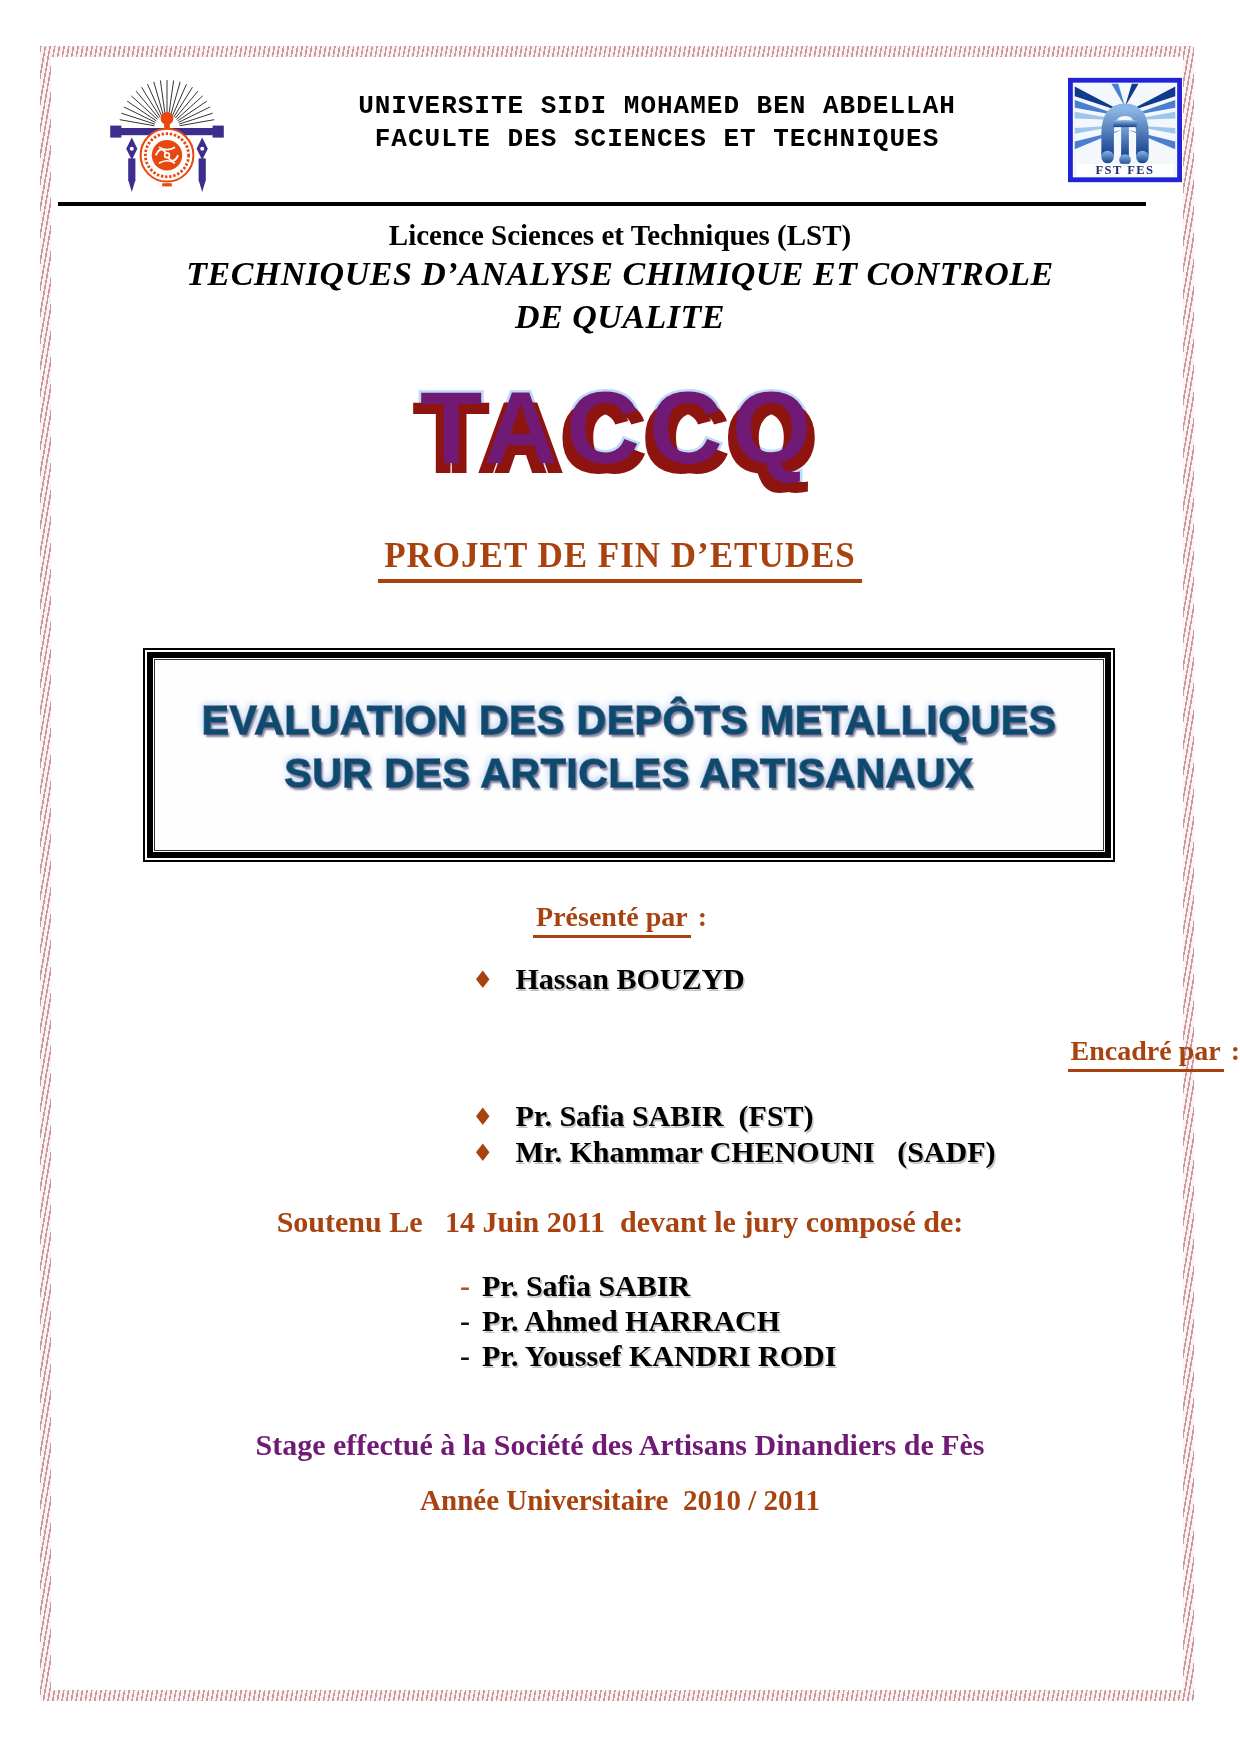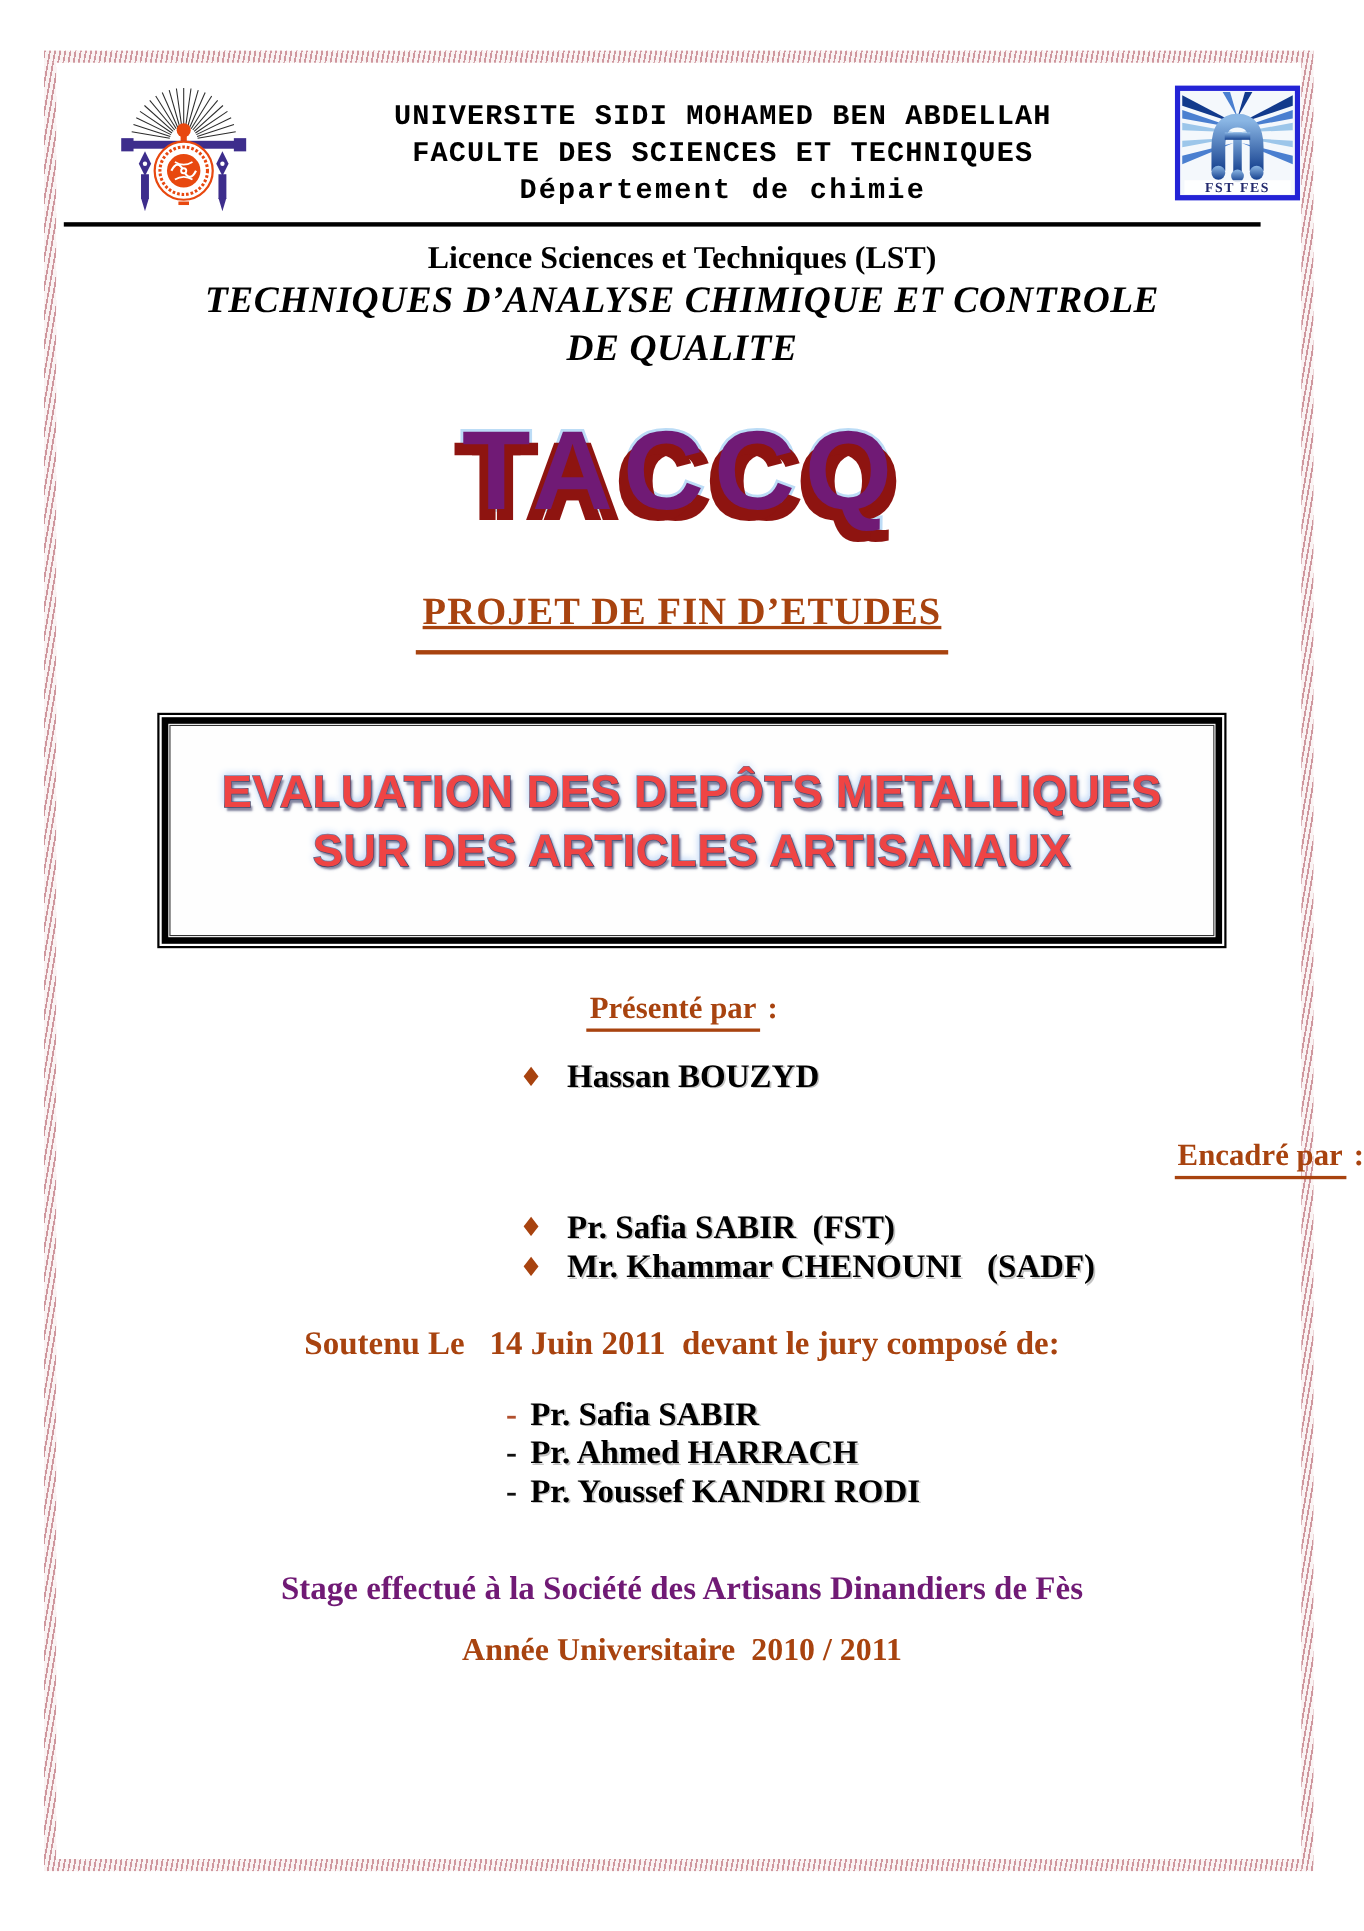--- a/index.html
+++ b/index.html
@@ -24,30 +24,30 @@
   .degree{top:219px;font-size:29px;font-weight:bold;}
   .spec1{top:255px;font-size:34px;font-weight:bold;font-style:italic;letter-spacing:.5px;}
   .spec2{top:298px;font-size:34px;font-weight:bold;font-style:italic;letter-spacing:.5px;}
   
   .taccq{top:370px;font-family:"Liberation Sans","DejaVu Sans",sans-serif;font-weight:900;
          font-size:102px;letter-spacing:9px;color:#701a75;
          -webkit-text-stroke:5px #bcdcf6;paint-order:stroke fill;
          text-shadow:-8px 10px 0 #8e1410,8px 10px 0 #8e1410;}
   
   .projet{top:536px;font-size:35px;font-weight:bold;color:#a8430f;letter-spacing:1px;}
-  .uline{display:inline-block;border-bottom:4px solid currentColor;padding:0 6px 15px;text-decoration:underline;}
+  .uline{display:inline-block;border-bottom:4px solid currentColor;padding:0 6px 3px;}
   .uline2{display:inline-block;border-bottom:3px solid currentColor;padding:0 3px 2px;}
   
   .tbox{position:absolute;top:648px;left:143px;width:972px;height:214px;
         border:2px solid #000;padding:2px;box-sizing:border-box;background:#fff;}
   .tbox-mid{border:6px solid #000;height:100%;box-sizing:border-box;padding:1px;}
   .tbox-in{border:1px solid #333;height:100%;box-sizing:border-box;text-align:center;
            padding-top:34px;background:#fefefe;}
   .boxtitle{font-family:"Liberation Sans","DejaVu Sans",sans-serif;font-weight:900;
-            font-size:41px;line-height:1.3;letter-spacing:.5px;color:#ef4444;
+            font-size:41px;line-height:1.3;letter-spacing:.5px;color:#0c4a6e;
             -webkit-text-stroke:1.3px #3a3a58;paint-order:stroke fill;
             text-shadow:2px 3px 2px rgba(55,55,95,.6),-1px -2px 7px rgba(175,205,245,.95);}
   
   .slabel{font-size:28px;font-weight:bold;color:#a8430f;}
   .presented-label{top:901px;}
   .encadre-label{top:1035px;text-align:right;}
   
   .blist{position:absolute;left:472px;}
   .presented-list{top:962px;}
   .sup-list{top:1099px;}
@@ -127,21 +127,20 @@
         <path d="M70,94 q10,6 20,0 M70,114 q10,-6 20,0" stroke="#fff" stroke-width="2" fill="none"></path>
         <circle cx="80" cy="104" r="4" fill="#fff"></circle>
           <circle cx="80" cy="104" r="1.8" fill="#e8480f"></circle>
         <rect x="74" y="139" width="12" height="4" fill="#e8480f"></rect>
       </g>
     </svg>
 
     <div class="hdr-center">
       <div>UNIVERSITE SIDI MOHAMED BEN ABDELLAH</div>
       <div>FACULTE DES SCIENCES ET TECHNIQUES</div>
-      <div class="dept">Département de chimie</div>
     </div>
 
     <svg class="fst-logo" viewBox="0 0 118 108">
       <defs>
         <linearGradient id="fg" x1="0" y1="0" x2="0" y2="1">
           <stop offset="0" stop-color="#8ab6e4"></stop>
             <stop offset="1" stop-color="#16418f"></stop>
         </linearGradient>
       </defs>
       <rect x="2.5" y="2.5" width="113" height="103" fill="#f4f8fc" stroke="#2323d6" stroke-width="5"></rect>

